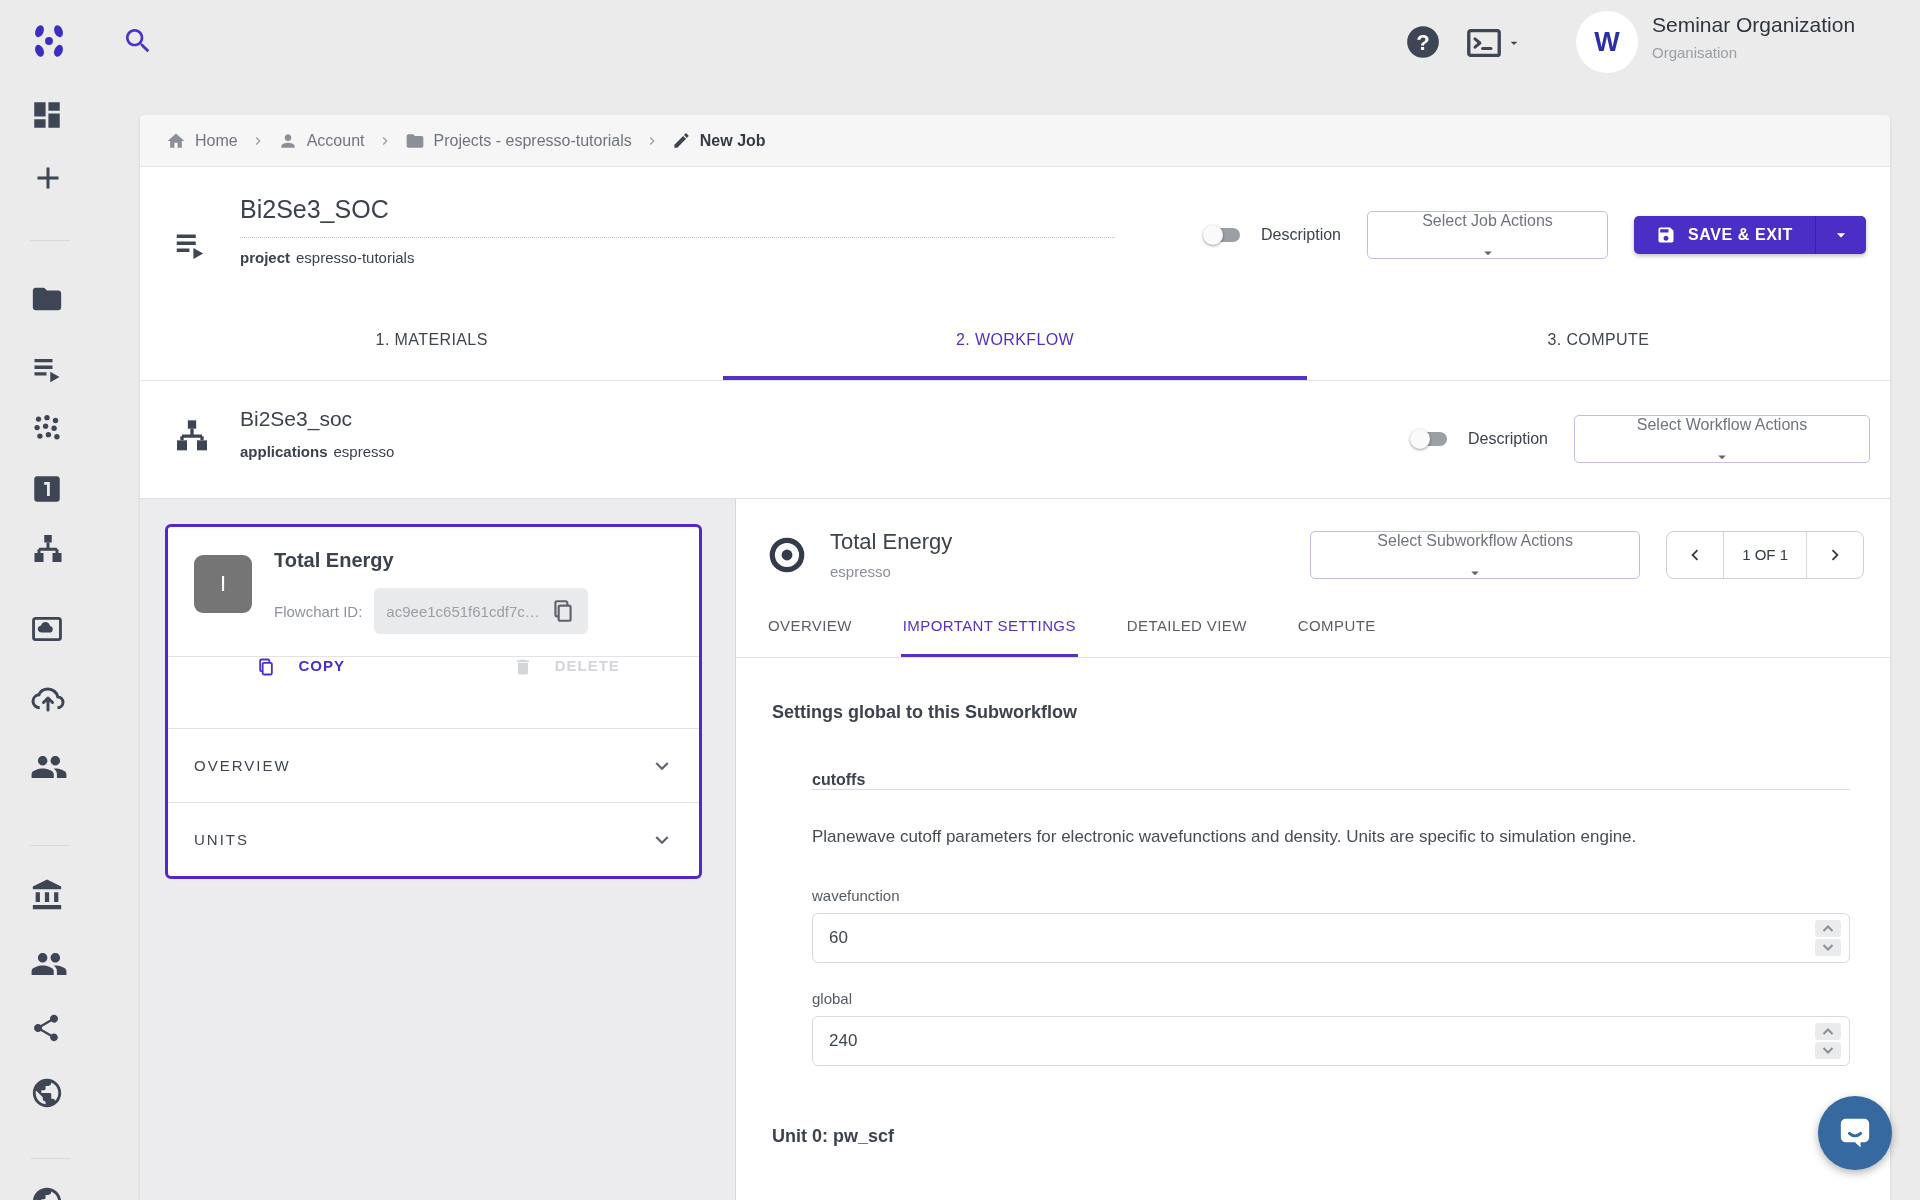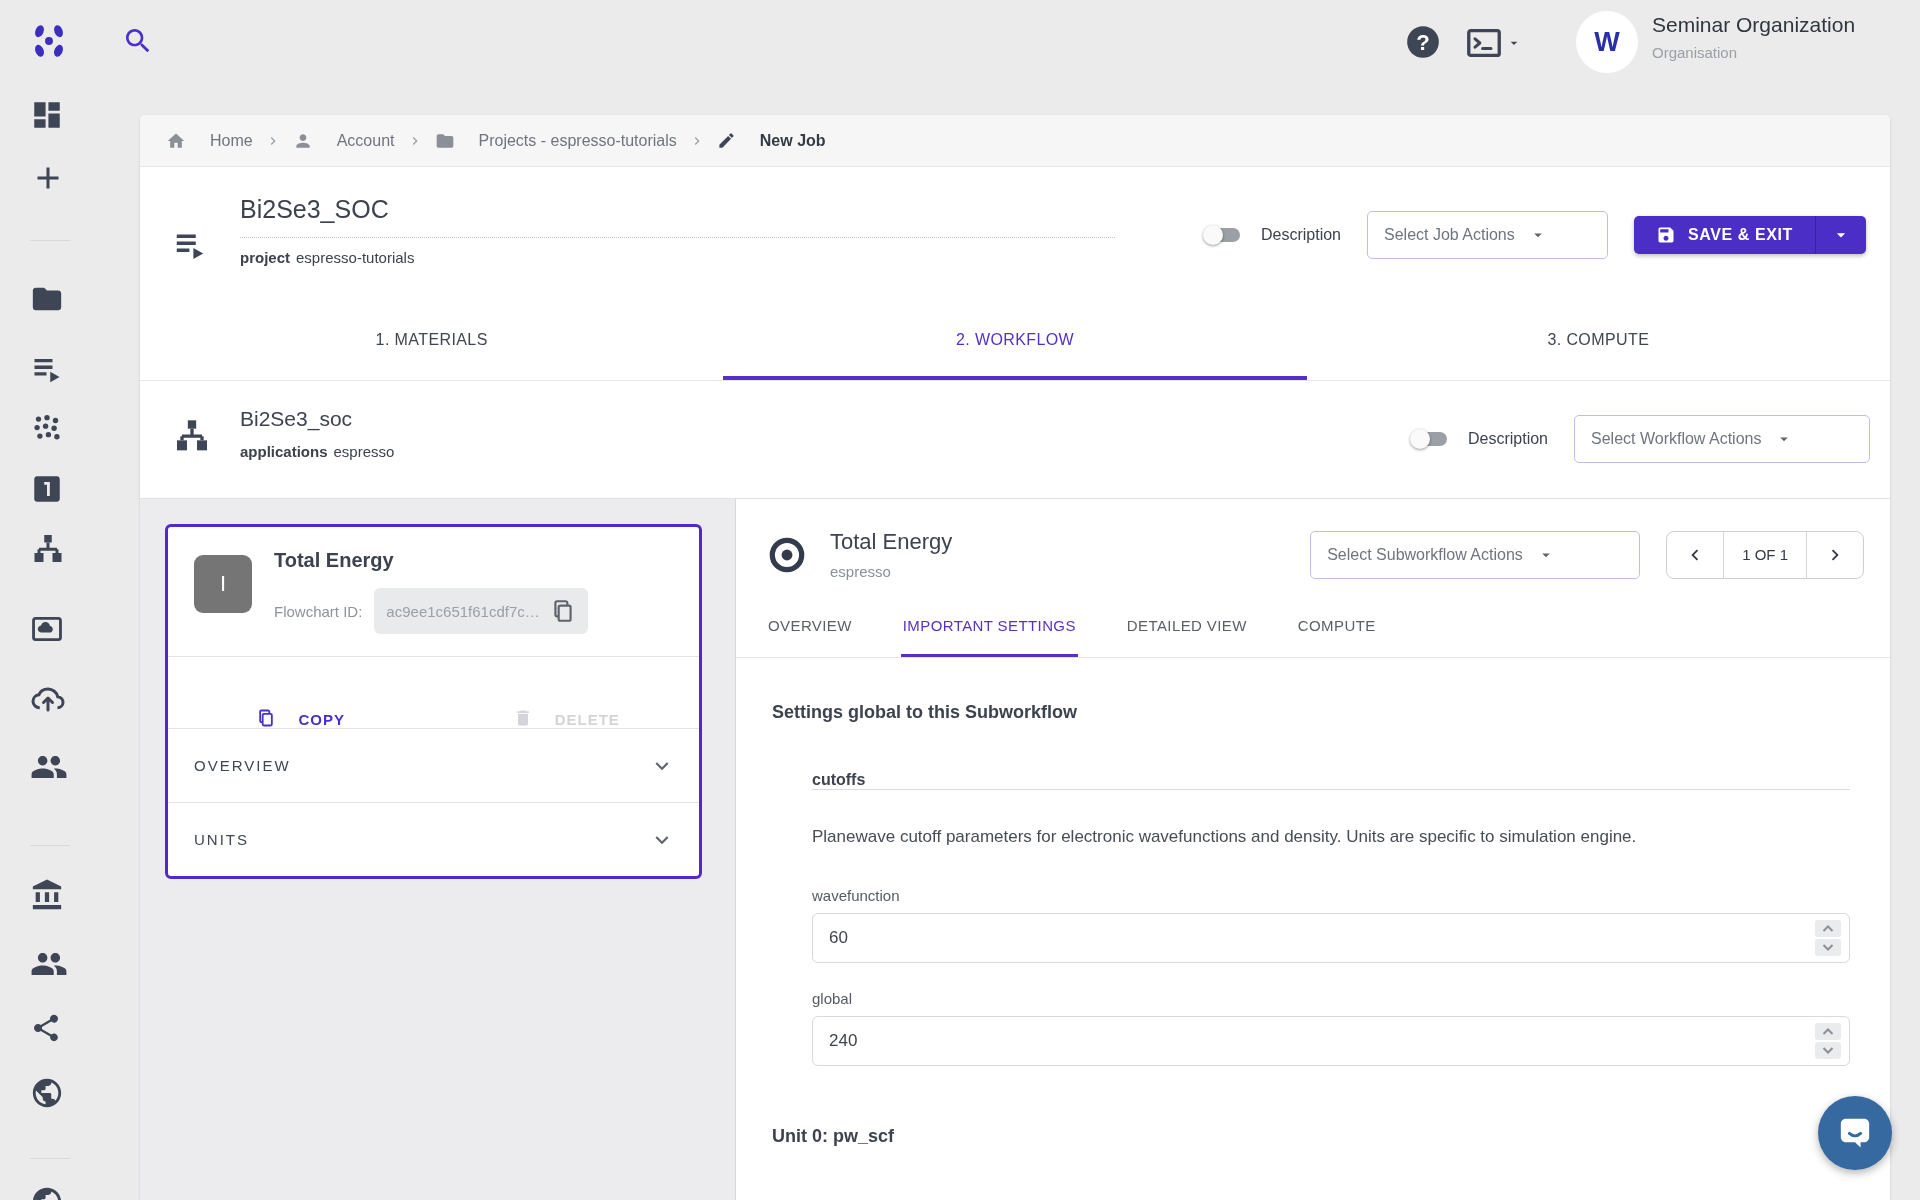--- a/index.html
+++ b/index.html
@@ -22,21 +22,21 @@
   .org-name { font-size:21px; color:#2f3640; }
   .org-type { font-size:15px; color:#9aa0a6; margin-top:7px; }
 
   
   .main-card { position:absolute; left:140px; top:115px; width:1750px; height:1085px; background:#fff;
                border-radius:5px 5px 0 0; box-shadow:0 1px 3px rgba(0,0,0,.12); }
 
   
   .breadcrumb { height:52px; background:#f6f6f7; border-bottom:1px solid #e5e5e5; border-radius:5px 5px 0 0;
                 display:flex; align-items:center; padding:0 26px; gap:12px; font-size:16px; color:#6f747e; }
-  .crumb { display:flex; align-items:center; gap:24px; cursor:pointer; }
+  .crumb { display:flex; align-items:center; gap:9px; cursor:pointer; }
   .crumb .cicon { color:#8a8f98; }
   .crumb-sep { color:#9aa0a6; }
   .crumb.current { color:#343b46; font-weight:bold; cursor:default; }
   .crumb.current .cicon { color:#3e4555; }
 
   
   .job-header { position:relative; height:133px; }
   .job-icon { position:absolute; left:32px; top:58px; color:#3e4555; }
   .job-title-block { position:absolute; left:100px; top:28px; width:875px; }
   .job-title { font-size:25px; color:#3c424e; padding-bottom:13px; border-bottom:1px dotted #c3c3c3; cursor:text; }
@@ -46,21 +46,21 @@
 
   
   .toggle { position:relative; width:40px; height:24px; margin-right:18px; cursor:pointer; }
   .toggle .track { position:absolute; left:3px; top:5px; width:34px; height:14px; background:#9aa0a6; border-radius:7px; }
   .toggle .knob { position:absolute; left:0; top:2px; width:20px; height:20px; background:#fafafa; border-radius:50%;
                   box-shadow:0 1px 3px rgba(0,0,0,.4); }
   .toggle-label { font-size:16px; color:#3c424e; margin-right:26px; }
 
   .outline-select { display:flex; align-items:center; justify-content:flex-start; gap:14px;
                     border:1px solid #c4bce8; border-radius:5px; height:48px; padding:0 16px;
-                    font-size:16px; color:#6f747e; cursor:pointer; background:#fff; }
+                    font-size:16px; color:#6f747e; cursor:pointer; background:#fff;flex-direction:column; }
   .outline-select .caret { color:#5f646c; }
 
   .save-btn { display:flex; align-items:stretch; height:38px; margin-left:26px; background:#4b2ec5; border-radius:5px;
               color:#fff; cursor:pointer; box-shadow:0 2px 4px rgba(0,0,0,.25); overflow:hidden; }
   .save-main { display:flex; align-items:center; gap:12px; padding:0 22px; font-size:16px; font-weight:bold; letter-spacing:.6px; }
   .save-split { width:1px; background:#3a21a0; }
   .save-caret { width:50px; display:flex; align-items:center; justify-content:center; }
 
   
   .steps { display:flex; height:81px; border-bottom:1px solid #e4e6e8; }
@@ -88,21 +88,21 @@
   .sw-card-head { display:flex; gap:22px; padding:20px 22px 22px 26px; }
   .sw-unit-badge { width:58px; height:58px; margin-top:8px; background:#757575; border-radius:9px; color:#fff;
                    display:flex; align-items:center; justify-content:center; font-size:22px; }
   .sw-card-title { font-size:20px; font-weight:bold; color:#3c424e; padding-top:2px; }
   .flow-row { display:flex; align-items:center; gap:12px; margin-top:16px; }
   .flow-label { font-size:15px; color:#8d929b; white-space:nowrap; }
   .flow-chip { display:flex; align-items:center; gap:10px; background:#e9eaeb; border-radius:6px; padding:10px 12px; cursor:pointer; }
   .flow-chip .fid { font-size:15px; color:#9aa0a6; max-width:155px; white-space:nowrap; overflow:hidden; }
   .flow-chip .copy-ic { color:#5f646c; }
   .sw-actions { display:flex; border-top:1px solid #e2e3e5; height:72px; }
-  .sw-action { flex:1; display:flex; align-items:flex-end; justify-content:center; gap:22px;
+  .sw-action { flex:1; display:flex; align-items:flex-start; justify-content:center; gap:22px;
                font-size:15px; font-weight:bold; letter-spacing:1px; cursor:pointer; }
   .sw-action.copy { color:#4b2fc9; }
   .sw-action.delete { color:#d3d5d9; cursor:default; }
   .sw-section { display:flex; align-items:center; justify-content:space-between; height:74px;
                 padding:0 24px 0 26px; border-top:1px solid #e2e3e5; cursor:pointer; }
   .sw-section-label { font-size:15px; letter-spacing:2px; color:#3f4650; }
   .sw-section .chev { color:#5f646c; }
 
   
   .swp-header { display:flex; align-items:center; padding:30px 26px 0 30px; }

